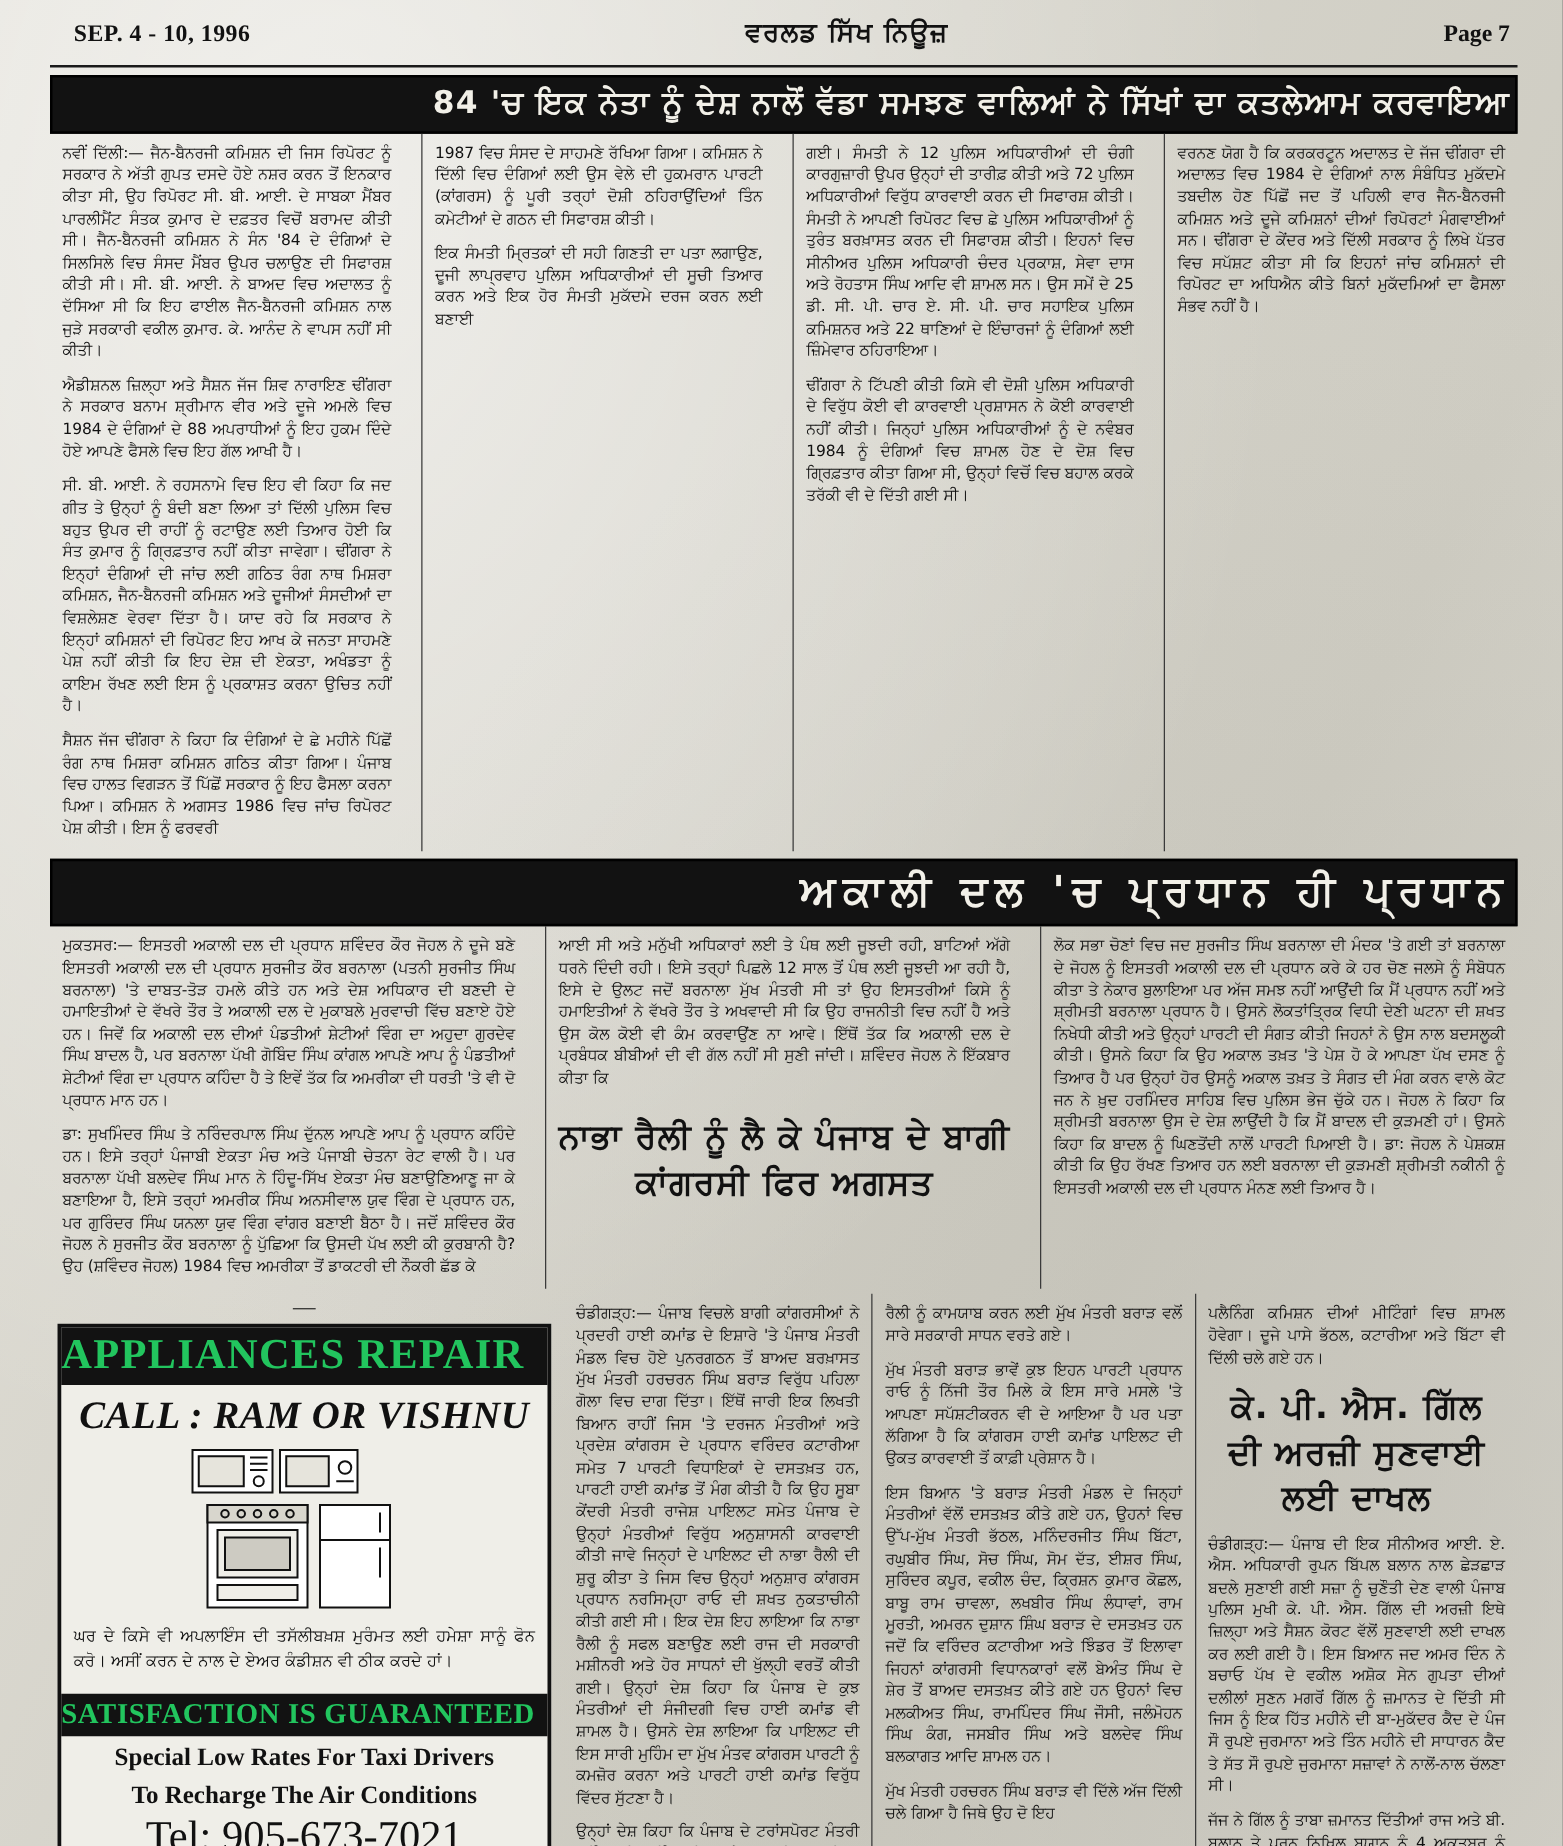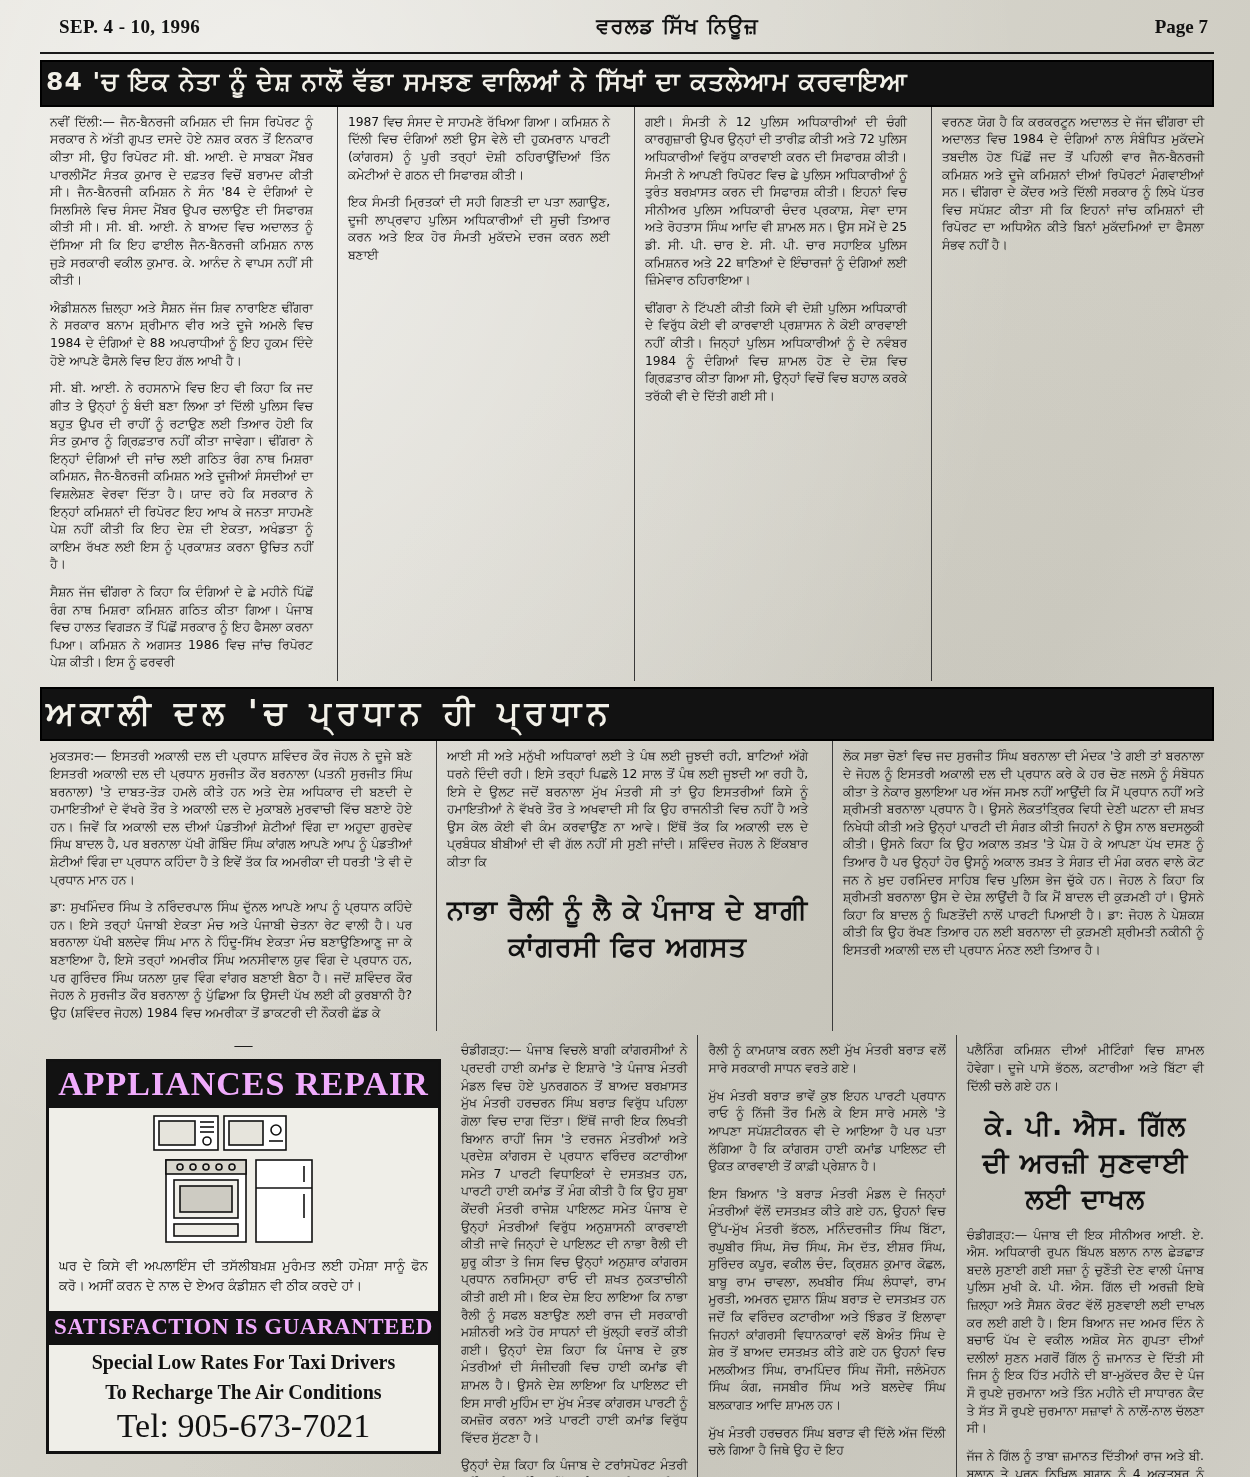--- a/index.html
+++ b/index.html
@@ -55,21 +55,21 @@
   .rule {
     border: 0;
     border-top: 2px solid #1a1a1a;
     margin: 4px 0 0 0;
   }
 
   
   .banner {
     background: #121212;
     color: #f2f0e8;
-    text-align: left;
+    text-align: right;
     font-family: "DejaVu Sans", sans-serif;
     font-weight: bold;
     letter-spacing: 1px;
     padding: 6px 4px 8px 4px;
     margin-top: 6px;
     border: 2px solid #000;
   }
   .banner.h1 { font-size: 25px; line-height: 1.15; }
   .banner.h2 { font-size: 33px; line-height: 1.1; letter-spacing: 6px; }
 
@@ -110,22 +110,22 @@
   
   .ad {
     border: 3px solid #111;
     background: #efeee8;
     width: 100%;
     box-sizing: border-box;
     padding: 0;
   }
   .ad-bar {
     background: #121212;
-    color: #f0abfc;
-    text-align: center;
+    color: #22c55e;
+    text-align: left;
     font-family: "Liberation Serif", serif;
     font-weight: bold;
     font-size: 34px;
     letter-spacing: 1px;
     padding: 3px 0 5px 0;
   }
   .ad-bar.small { font-size: 23px; letter-spacing: 0.5px; }
   .ad-call {
     text-align: center;
     font-family: "Liberation Serif", serif;
@@ -250,20 +250,21 @@
         <p>ਲੋਕ ਸਭਾ ਚੋਣਾਂ ਵਿਚ ਜਦ ਸੁਰਜੀਤ ਸਿੰਘ ਬਰਨਾਲਾ ਦੀ ਮੰਦਕ 'ਤੇ ਗਈ ਤਾਂ ਬਰਨਾਲਾ ਦੇ ਜੋਹਲ ਨੂੰ ਇਸਤਰੀ ਅਕਾਲੀ ਦਲ ਦੀ ਪ੍ਰਧਾਨ ਕਰੇ ਕੇ ਹਰ ਚੋਣ ਜਲਸੇ ਨੂੰ ਸੰਬੋਧਨ ਕੀਤਾ ਤੇ ਨੇਕਾਰ ਬੁਲਾਇਆ ਪਰ ਅੱਜ ਸਮਝ ਨਹੀਂ ਆਉਂਦੀ ਕਿ ਮੈਂ ਪ੍ਰਧਾਨ ਨਹੀਂ ਅਤੇ ਸ਼੍ਰੀਮਤੀ ਬਰਨਾਲਾ ਪ੍ਰਧਾਨ ਹੈ। ਉਸਨੇ ਲੋਕਤਾਂਤ੍ਰਿਕ ਵਿਧੀ ਦੇਣੀ ਘਟਨਾ ਦੀ ਸ਼ਖਤ ਨਿਖੇਧੀ ਕੀਤੀ ਅਤੇ ਉਨ੍ਹਾਂ ਪਾਰਟੀ ਦੀ ਸੰਗਤ ਕੀਤੀ ਜਿਹਨਾਂ ਨੇ ਉਸ ਨਾਲ ਬਦਸਲੂਕੀ ਕੀਤੀ। ਉਸਨੇ ਕਿਹਾ ਕਿ ਉਹ ਅਕਾਲ ਤਖ਼ਤ 'ਤੇ ਪੇਸ਼ ਹੋ ਕੇ ਆਪਣਾ ਪੱਖ ਦਸਣ ਨੂੰ ਤਿਆਰ ਹੈ ਪਰ ਉਨ੍ਹਾਂ ਹੋਰ ਉਸਨੂੰ ਅਕਾਲ ਤਖ਼ਤ ਤੇ ਸੰਗਤ ਦੀ ਮੰਗ ਕਰਨ ਵਾਲੇ ਕੋਟ ਜਨ ਨੇ ਖ਼ੁਦ ਹਰਮਿੰਦਰ ਸਾਹਿਬ ਵਿਚ ਪੁਲਿਸ ਭੇਜ ਚੁੱਕੇ ਹਨ। ਜੋਹਲ ਨੇ ਕਿਹਾ ਕਿ ਸ਼੍ਰੀਮਤੀ ਬਰਨਾਲਾ ਉਸ ਦੇ ਦੇਸ਼ ਲਾਉਂਦੀ ਹੈ ਕਿ ਮੈਂ ਬਾਦਲ ਦੀ ਕੁੜਮਣੀ ਹਾਂ। ਉਸਨੇ ਕਿਹਾ ਕਿ ਬਾਦਲ ਨੂੰ ਘਿਣਤੋਂਦੀ ਨਾਲੋਂ ਪਾਰਟੀ ਪਿਆਈ ਹੈ। ਡਾ: ਜੋਹਲ ਨੇ ਪੇਸ਼ਕਸ਼ ਕੀਤੀ ਕਿ ਉਹ ਰੱਖਣ ਤਿਆਰ ਹਨ ਲਈ ਬਰਨਾਲਾ ਦੀ ਕੁੜਮਣੀ ਸ਼੍ਰੀਮਤੀ ਨਕੀਨੀ ਨੂੰ ਇਸਤਰੀ ਅਕਾਲੀ ਦਲ ਦੀ ਪ੍ਰਧਾਨ ਮੰਨਣ ਲਈ ਤਿਆਰ ਹੈ।</p>
       </div>
     </div>
 
     <div class="bottom">
 
       <div class="colwrap" style="width:35%; padding:0 10px 0 6px; box-sizing:border-box;">
         <div class="dash-sep">—</div>
         <div class="ad">
           <div class="ad-bar">APPLIANCES REPAIR</div>
+          <div class="ad-call">CALL : RAM OR VISHNU</div>
           <div class="ad-body">
             <div class="ad-right">
               <svg class="appliance-art" viewBox="0 0 190 140">
                 <g stroke="#111" fill="none" stroke-width="1.6">
 
                   <rect x="6" y="8" width="64" height="34" fill="#fff"></rect>
                   <rect x="11" y="13" width="36" height="24" fill="#e6e4dc"></rect>
                   <line x1="52" y1="14" x2="66" y2="14"></line>
                   <line x1="52" y1="19" x2="66" y2="19"></line>
                   <line x1="52" y1="24" x2="66" y2="24"></line>

